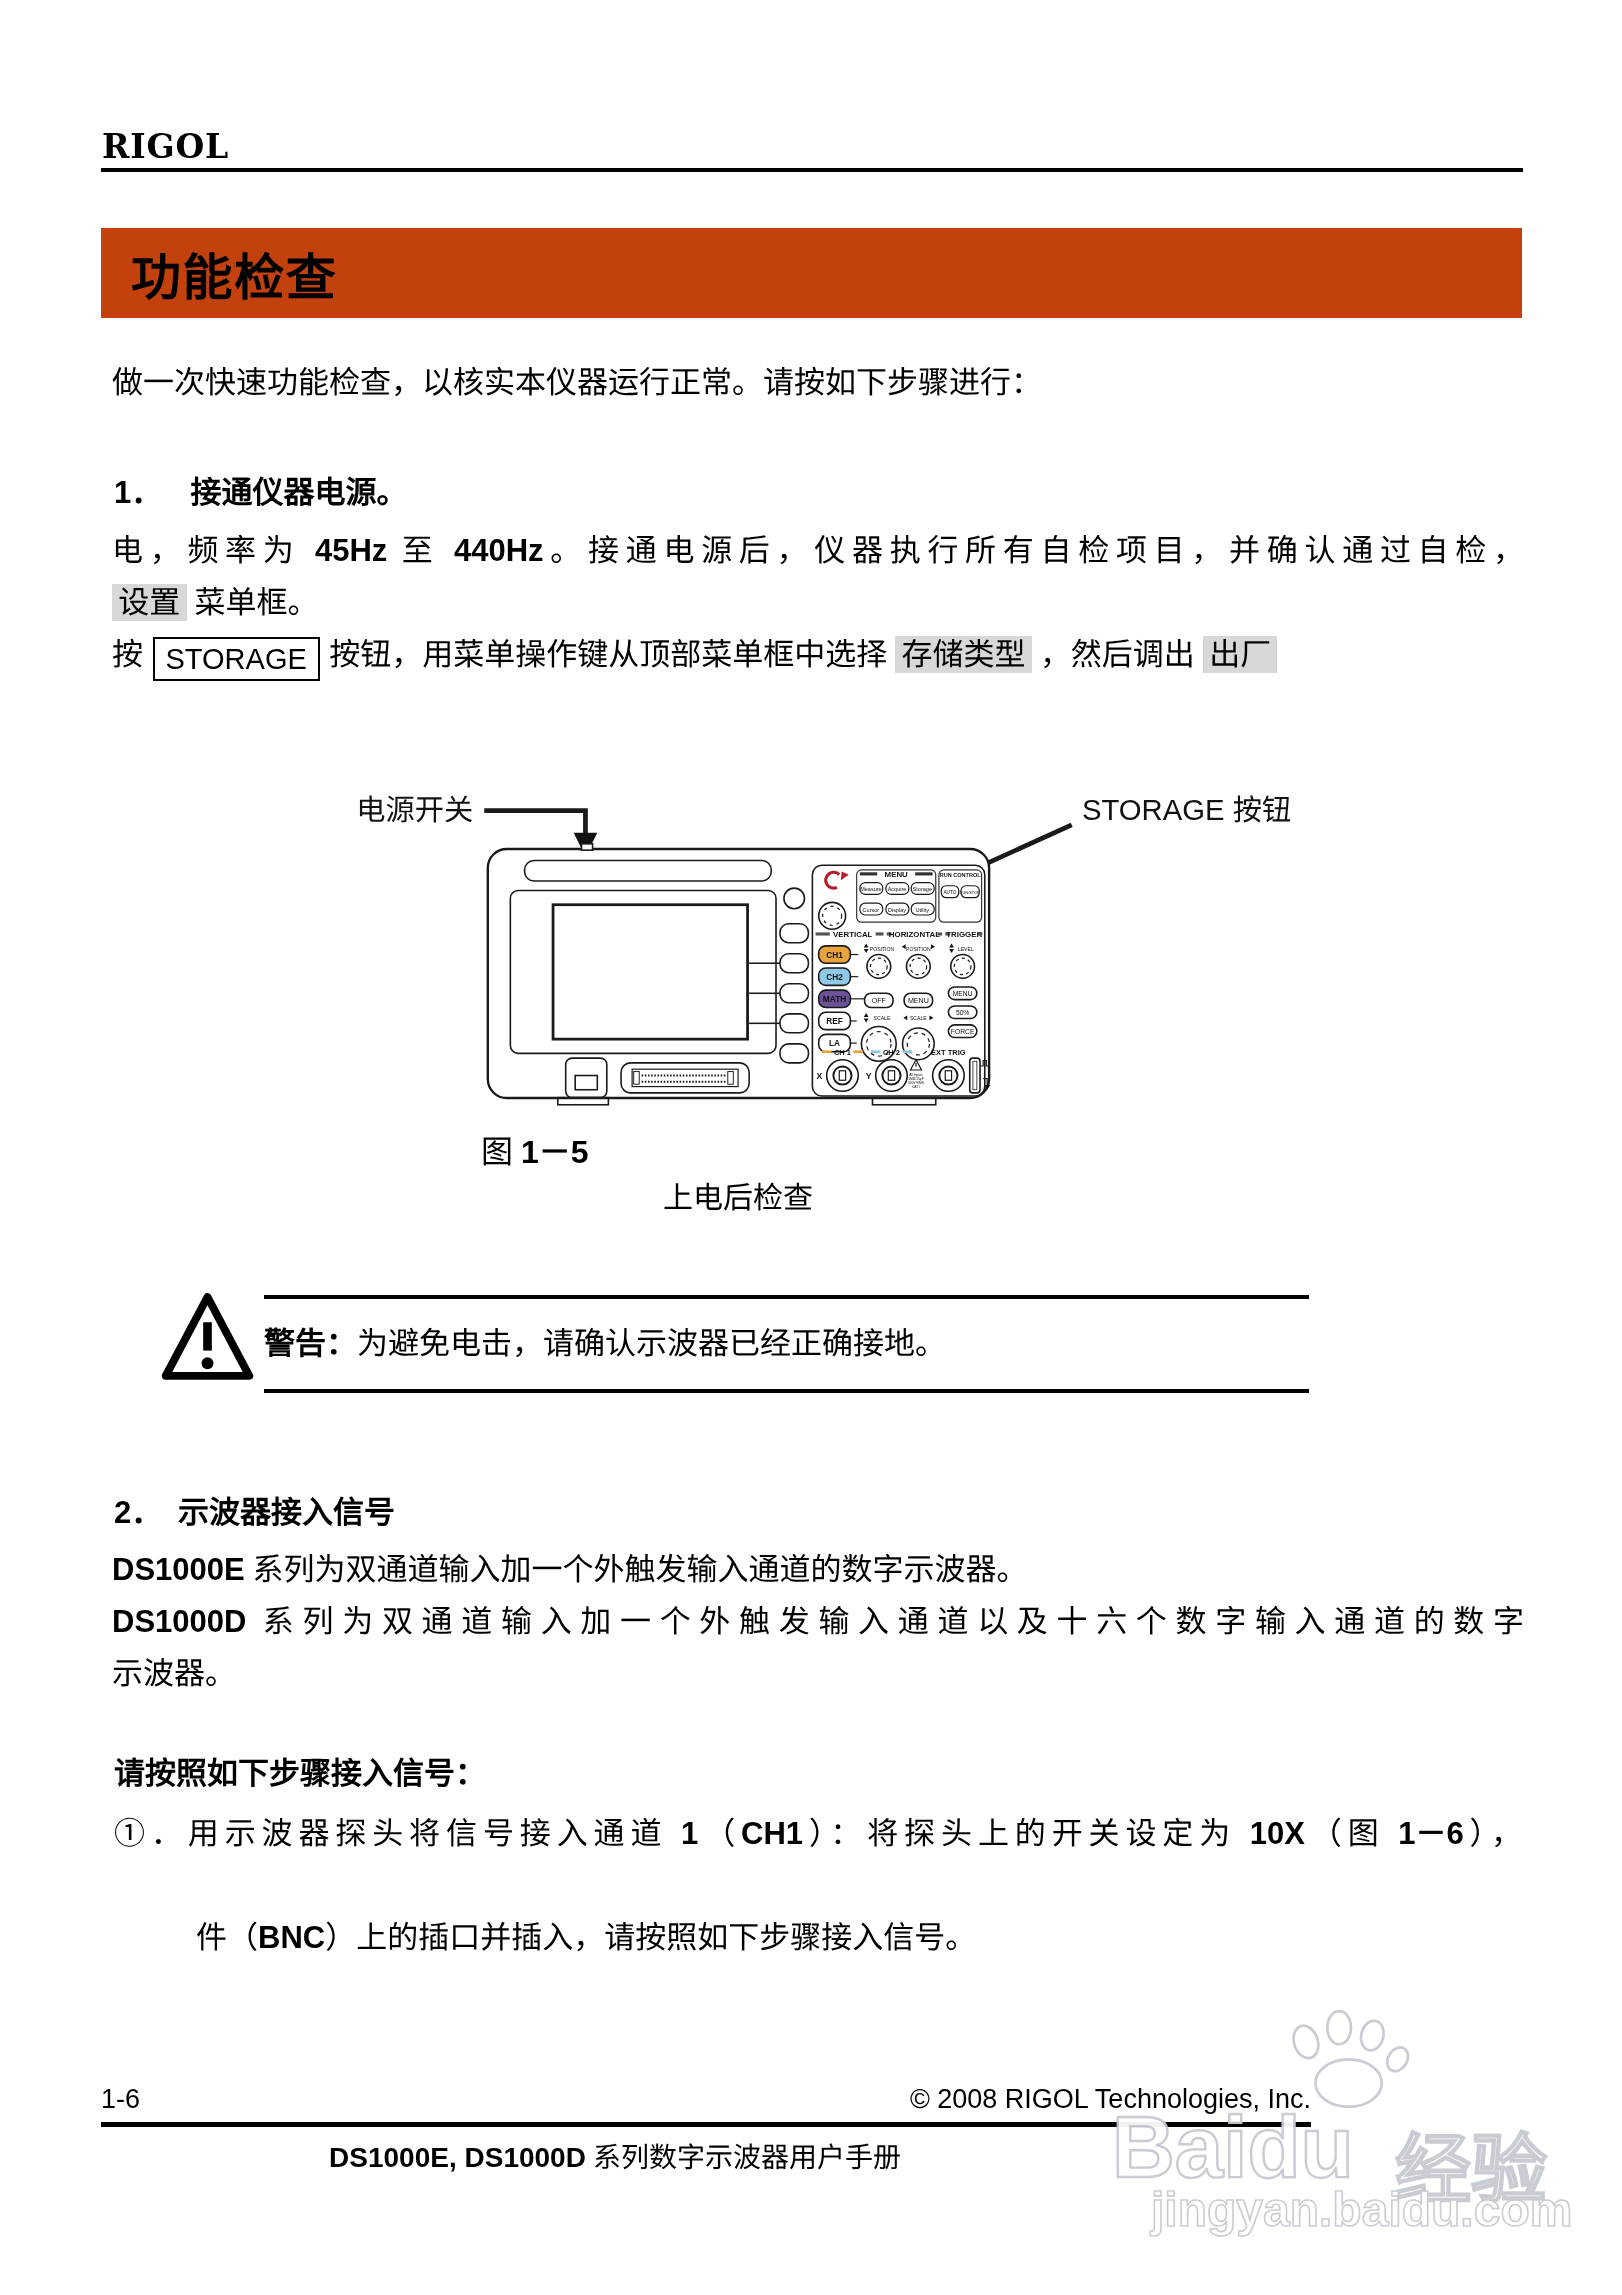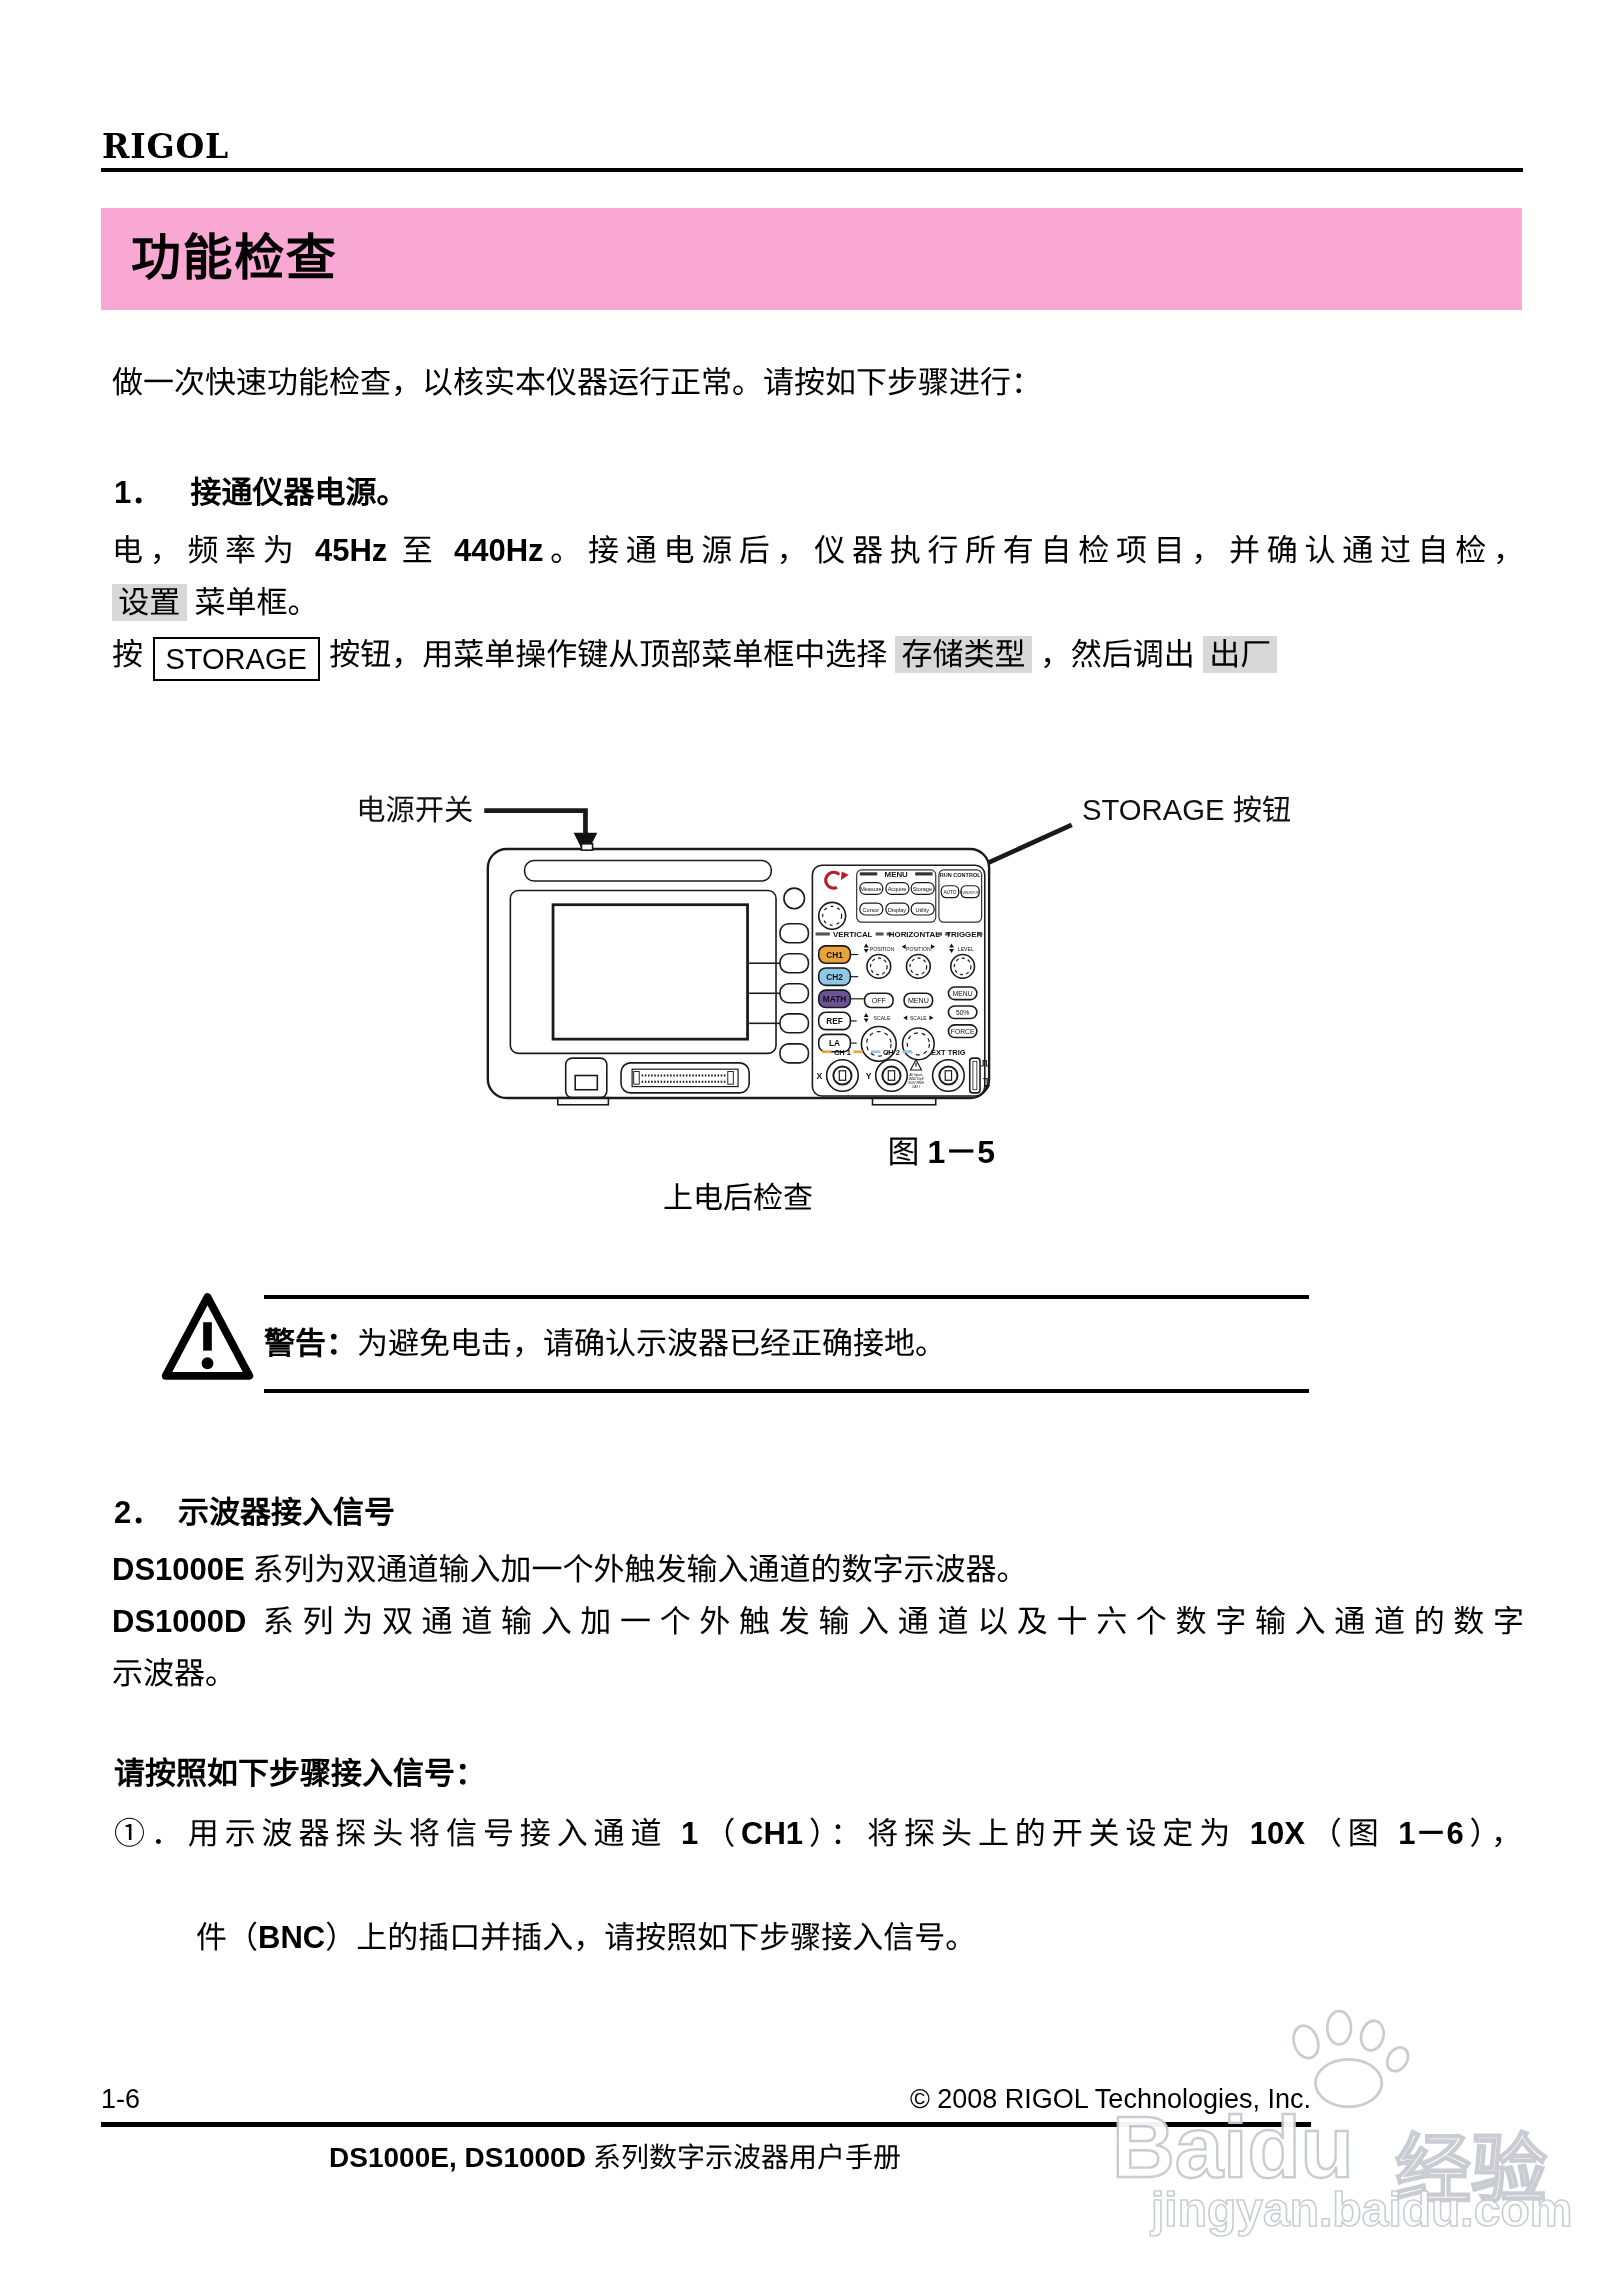--- a/index.html
+++ b/index.html
@@ -4,38 +4,38 @@
 <style>
   html,body{margin:0;padding:0;background:#888;}
   .page{position:relative;width:1623px;height:2295px;background:#ffffff;overflow:hidden;
         font-family:"Liberation Serif",serif;color:#000;}
   .abs{position:absolute;}
 
   
   .rigol{left:102px;top:127px;font-family:"DejaVu Serif",serif;font-weight:700;
          font-size:33px;letter-spacing:0.8px;}
   .rule{left:101px;width:1422px;height:4px;background:#000;}
-  .titlebar{left:101px;top:208px;width:1421px;height:102px;background:#f9a8d4;}
+  .titlebar{left:101px;top:228px;width:1421px;height:90px;background:#c2410c;}
   .titlebar span{display:block;padding-left:30px;line-height:101px;font-size:50px;font-weight:600;
          font-family:"Liberation Sans",sans-serif;letter-spacing:1.6px;}
 
   
   .para{left:112px;width:1412px;font-size:31px;}
   .pline{height:52px;line-height:52px;white-space:nowrap;}
   .fill{text-align:justify;text-align-last:justify;white-space:normal;}
   .seg-b{font-family:"Liberation Sans",sans-serif;font-weight:700;}
   .heading{left:114px;font-size:31px;font-weight:700;white-space:nowrap;}
   .heading .hnum{font-family:"Liberation Sans",sans-serif;}
   .keycap{display:inline-block;border:2.4px solid #000;padding:0 11px;margin:0 9.5px;
           line-height:40px;font-family:"Liberation Sans",sans-serif;font-size:29px;
           font-weight:500;vertical-align:-4px;}
   .hl{background:#d8d8d8;padding:0.8px 6.3px;margin:0 8px;}
 
   
-  .caption{left:481px;width:514px;text-align:right;font-size:32px;}
+  .caption{left:481px;width:514px;text-align:left;font-size:32px;}
   .subcaption{left:481px;width:514px;text-align:center;font-size:30px;}
 
   
   .warnrule{left:264px;width:1045px;height:4px;background:#000;}
   .warntext{left:264px;width:1045px;font-size:31px;white-space:nowrap;}
   .warntext .wlabel{font-weight:700;}
 
   
   .pageno{left:101px;top:2084px;font-family:"Liberation Sans",sans-serif;font-size:27px;}
   .copyright{left:101px;top:2084px;width:1210px;text-align:right;

